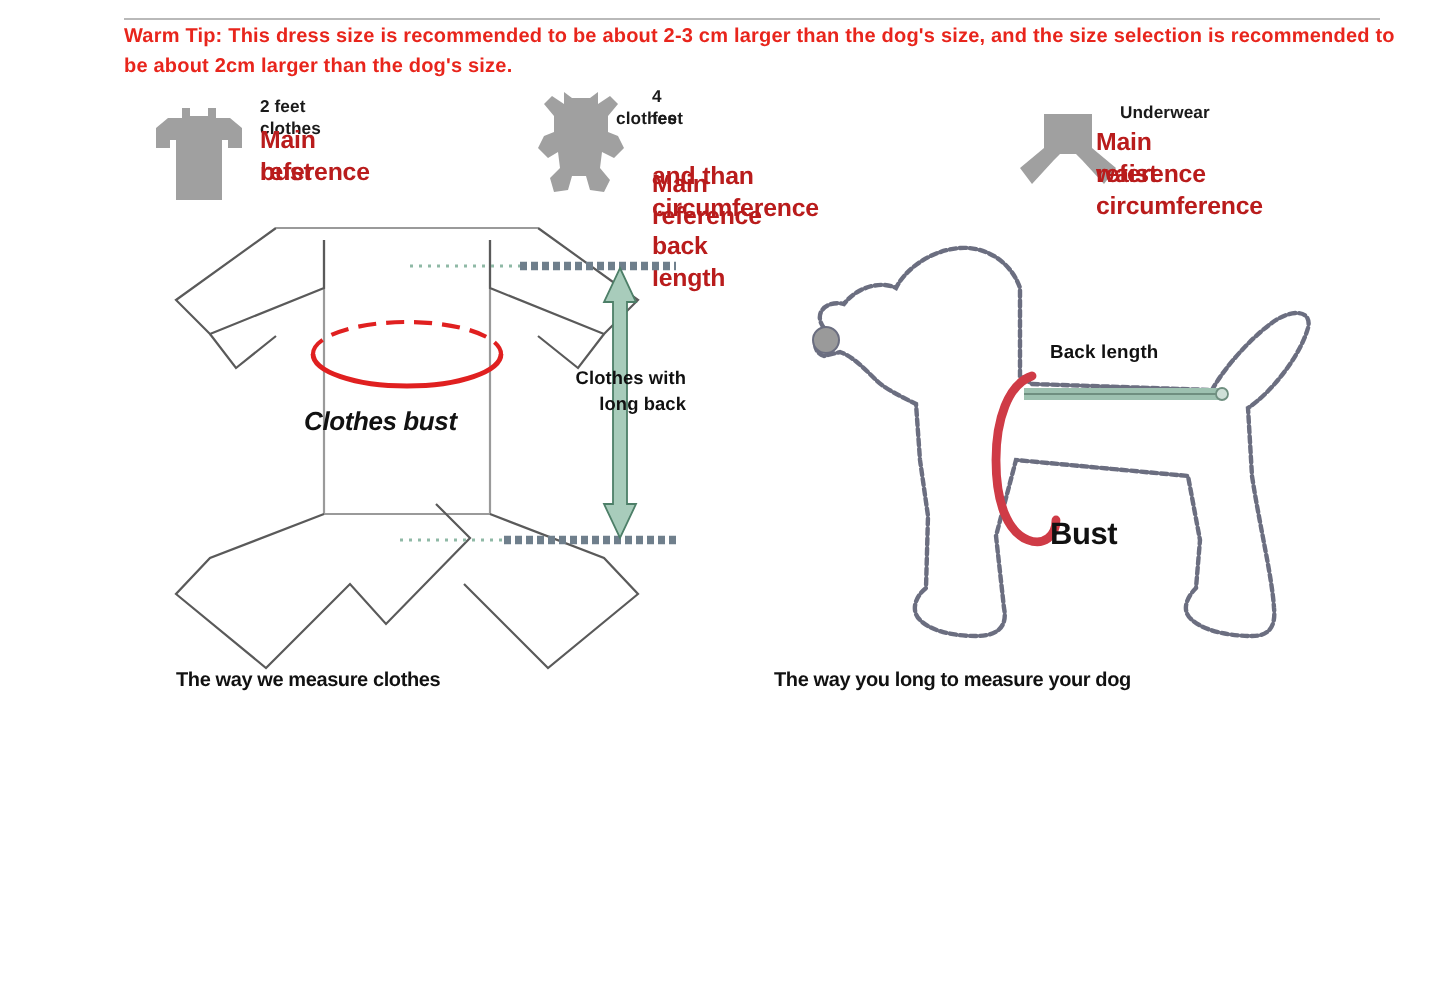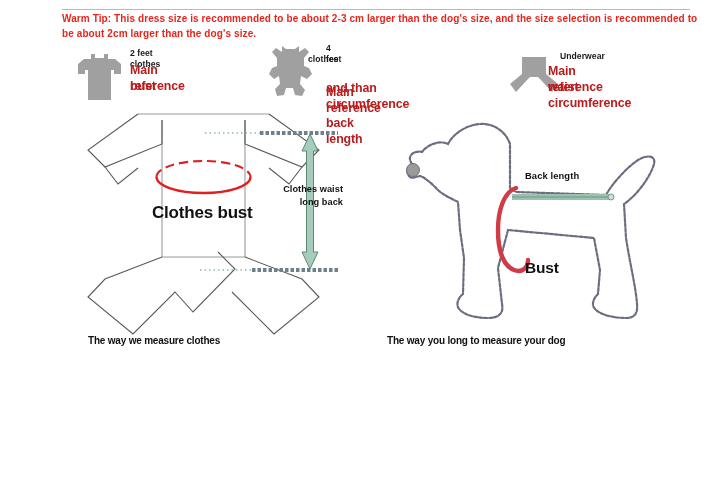--- a/index.html
+++ b/index.html
@@ -75,21 +75,21 @@
     display: block;
   }
 
   .label-onfig {
     position: absolute;
     font-weight: bold;
     color: #111111;
     white-space: pre;
     text-align: right;
   }
-  #clothes-bust-label { font-size: 17px; letter-spacing: -0.2px; }
+  #clothes-bust-label { font-size: 13px; letter-spacing: -0.2px; font-style: italic; }
   #clothes-long-back-label { font-size: 9.2px; line-height: 12.5px; letter-spacing: 0.05px; white-space: normal; width: 62px;}
   #back-length-label { font-size: 9.4px; letter-spacing: 0.1px; }
   #bust-label { font-size: 15.5px; letter-spacing: -0.2px; }
 </style>
 </head>
 <body>
 
 <div id="top-rule"></div>
 <div id="warm-tip">Warm Tip: This dress size is recommended to be about 2-3 cm larger than the dog's size, and the size selection is recommended to be about 2cm larger than the dog's size.</div>
 
@@ -163,21 +163,21 @@
     <line x1="172" y1="158" x2="258" y2="158" stroke="#6f7f8c" stroke-width="4.2" stroke-dasharray="3.5,2"></line>
   </g>
 
   <g stroke="#4d7f68" stroke-width="0.9" fill="#a8ccbb">
     <polygon points="230,22 238,39 233.5,39 233.5,140 238,140 230,157 222,140 226.5,140 226.5,39 222,39"></polygon>
   </g>
 </svg>
 
 <div class="label-onfig" id="clothes-bust-label" style="left:152px; top:203px;">Clothes bust</div>
 
-<div class="label-onfig" id="clothes-long-back-label" style="left:281px; top:183px;">Clothes waist long back</div>
+<div class="label-onfig" id="clothes-long-back-label" style="left:281px; top:183px;">Clothes with long back</div>
 
 <div class="panel-caption" style="left:88px; top:335px;">The way we measure clothes</div>
 
 <svg class="diagram-svg" style="left:398px; top:118px;" width="265" height="212" viewBox="0 0 265 212">
 
   <g fill="none" stroke="#6b6e80" stroke-width="2.2" stroke-dasharray="3.2,1.8" stroke-linecap="round">
 
     <path d="M14,46
              C8,38 16,32 24,34
              C30,26 42,22 50,26

